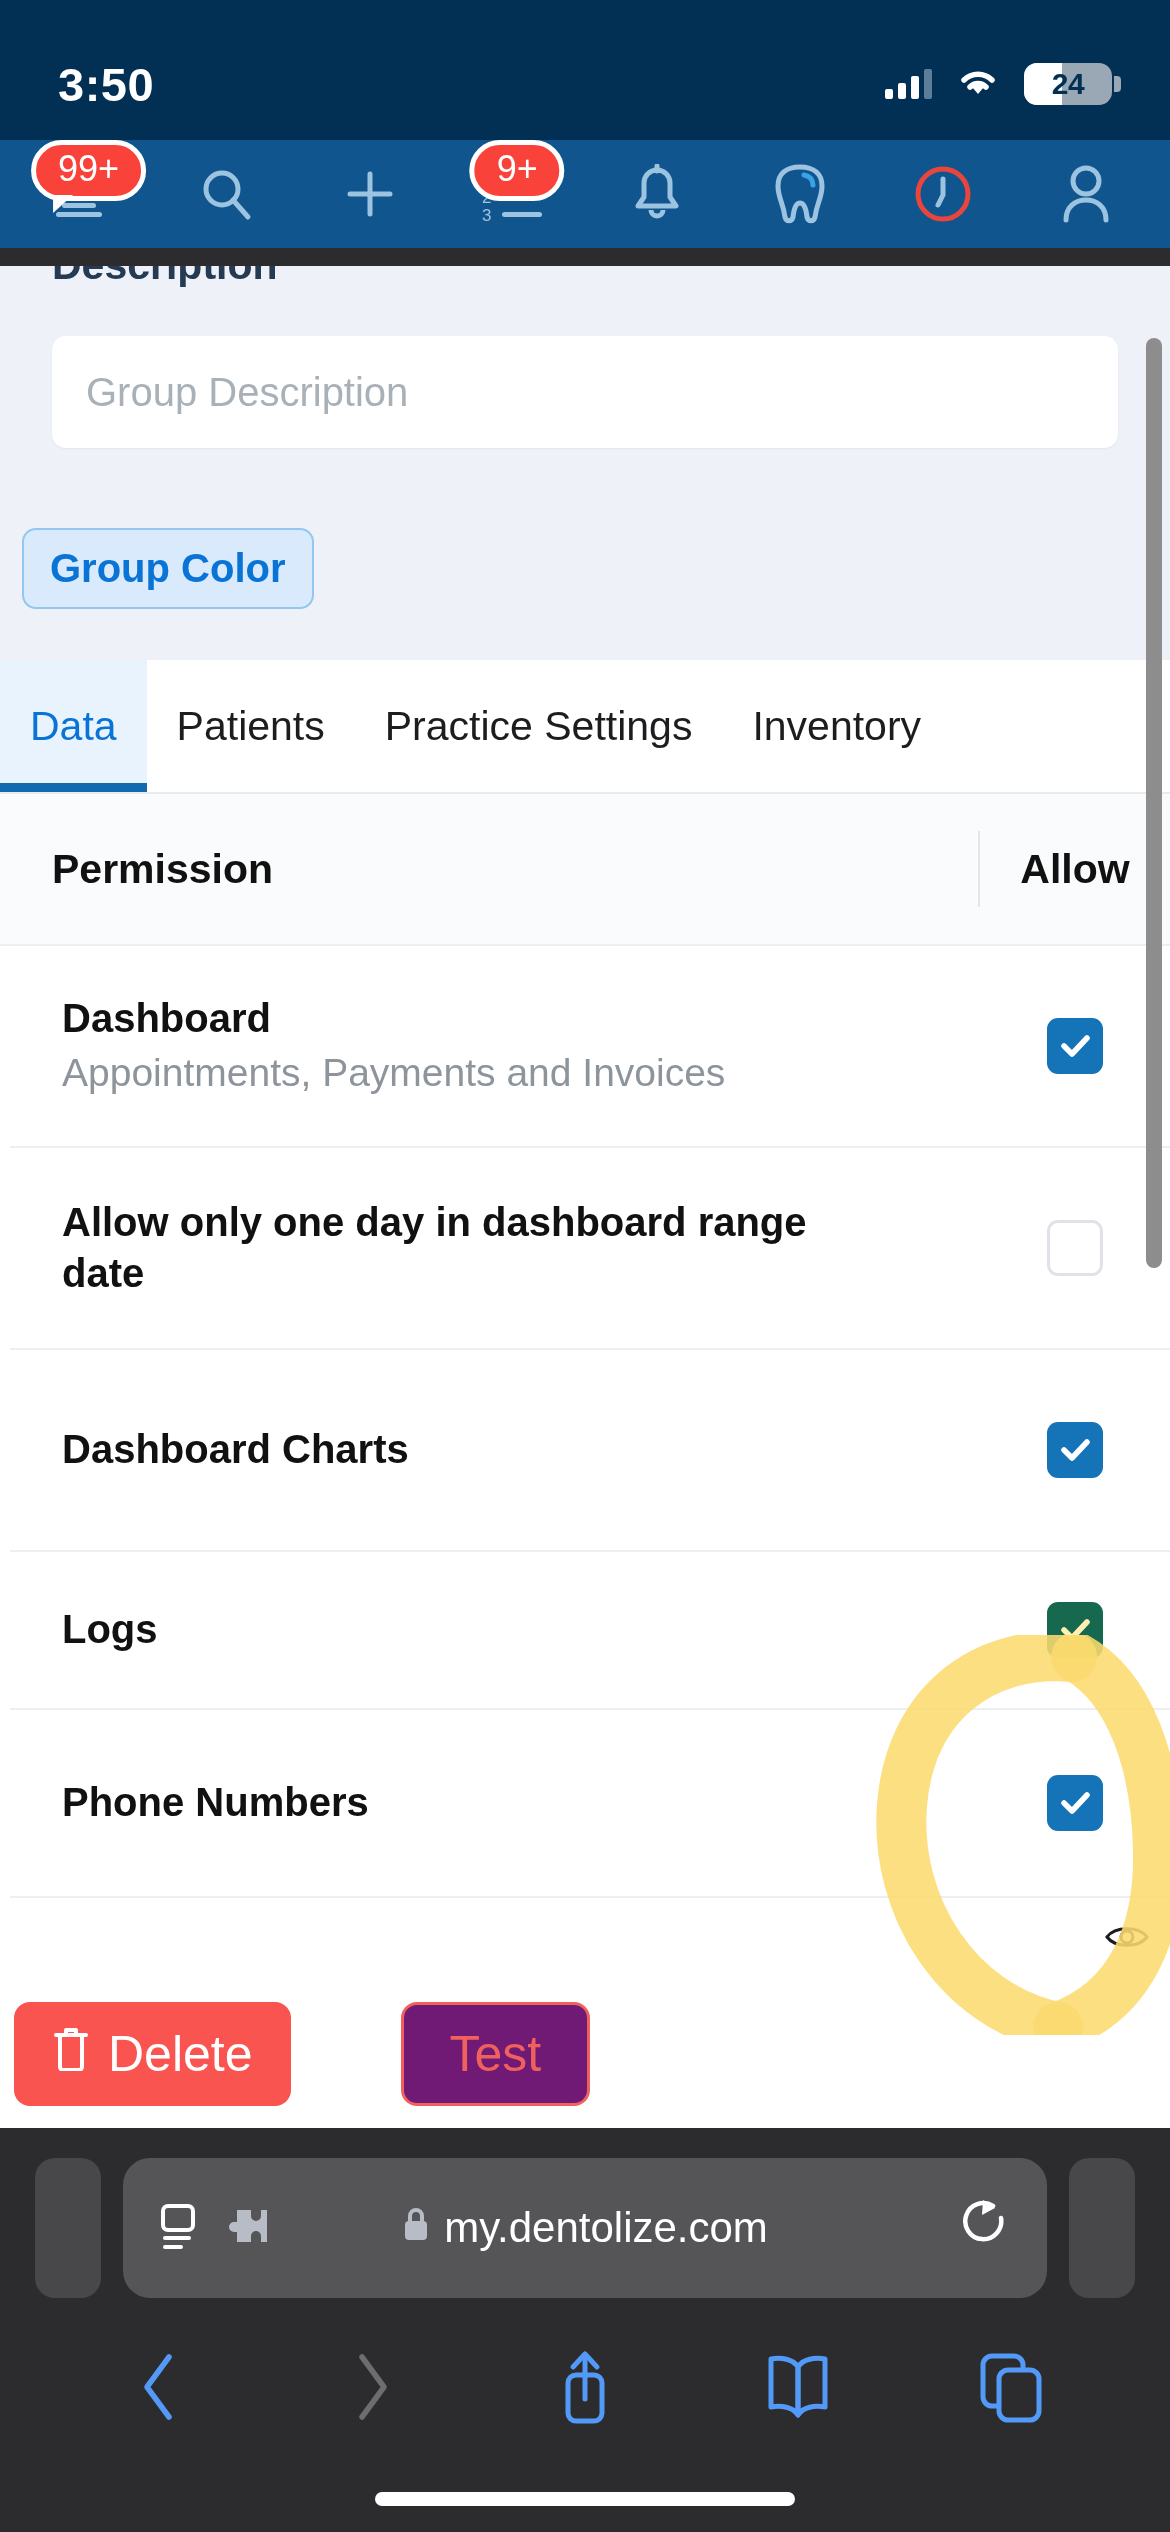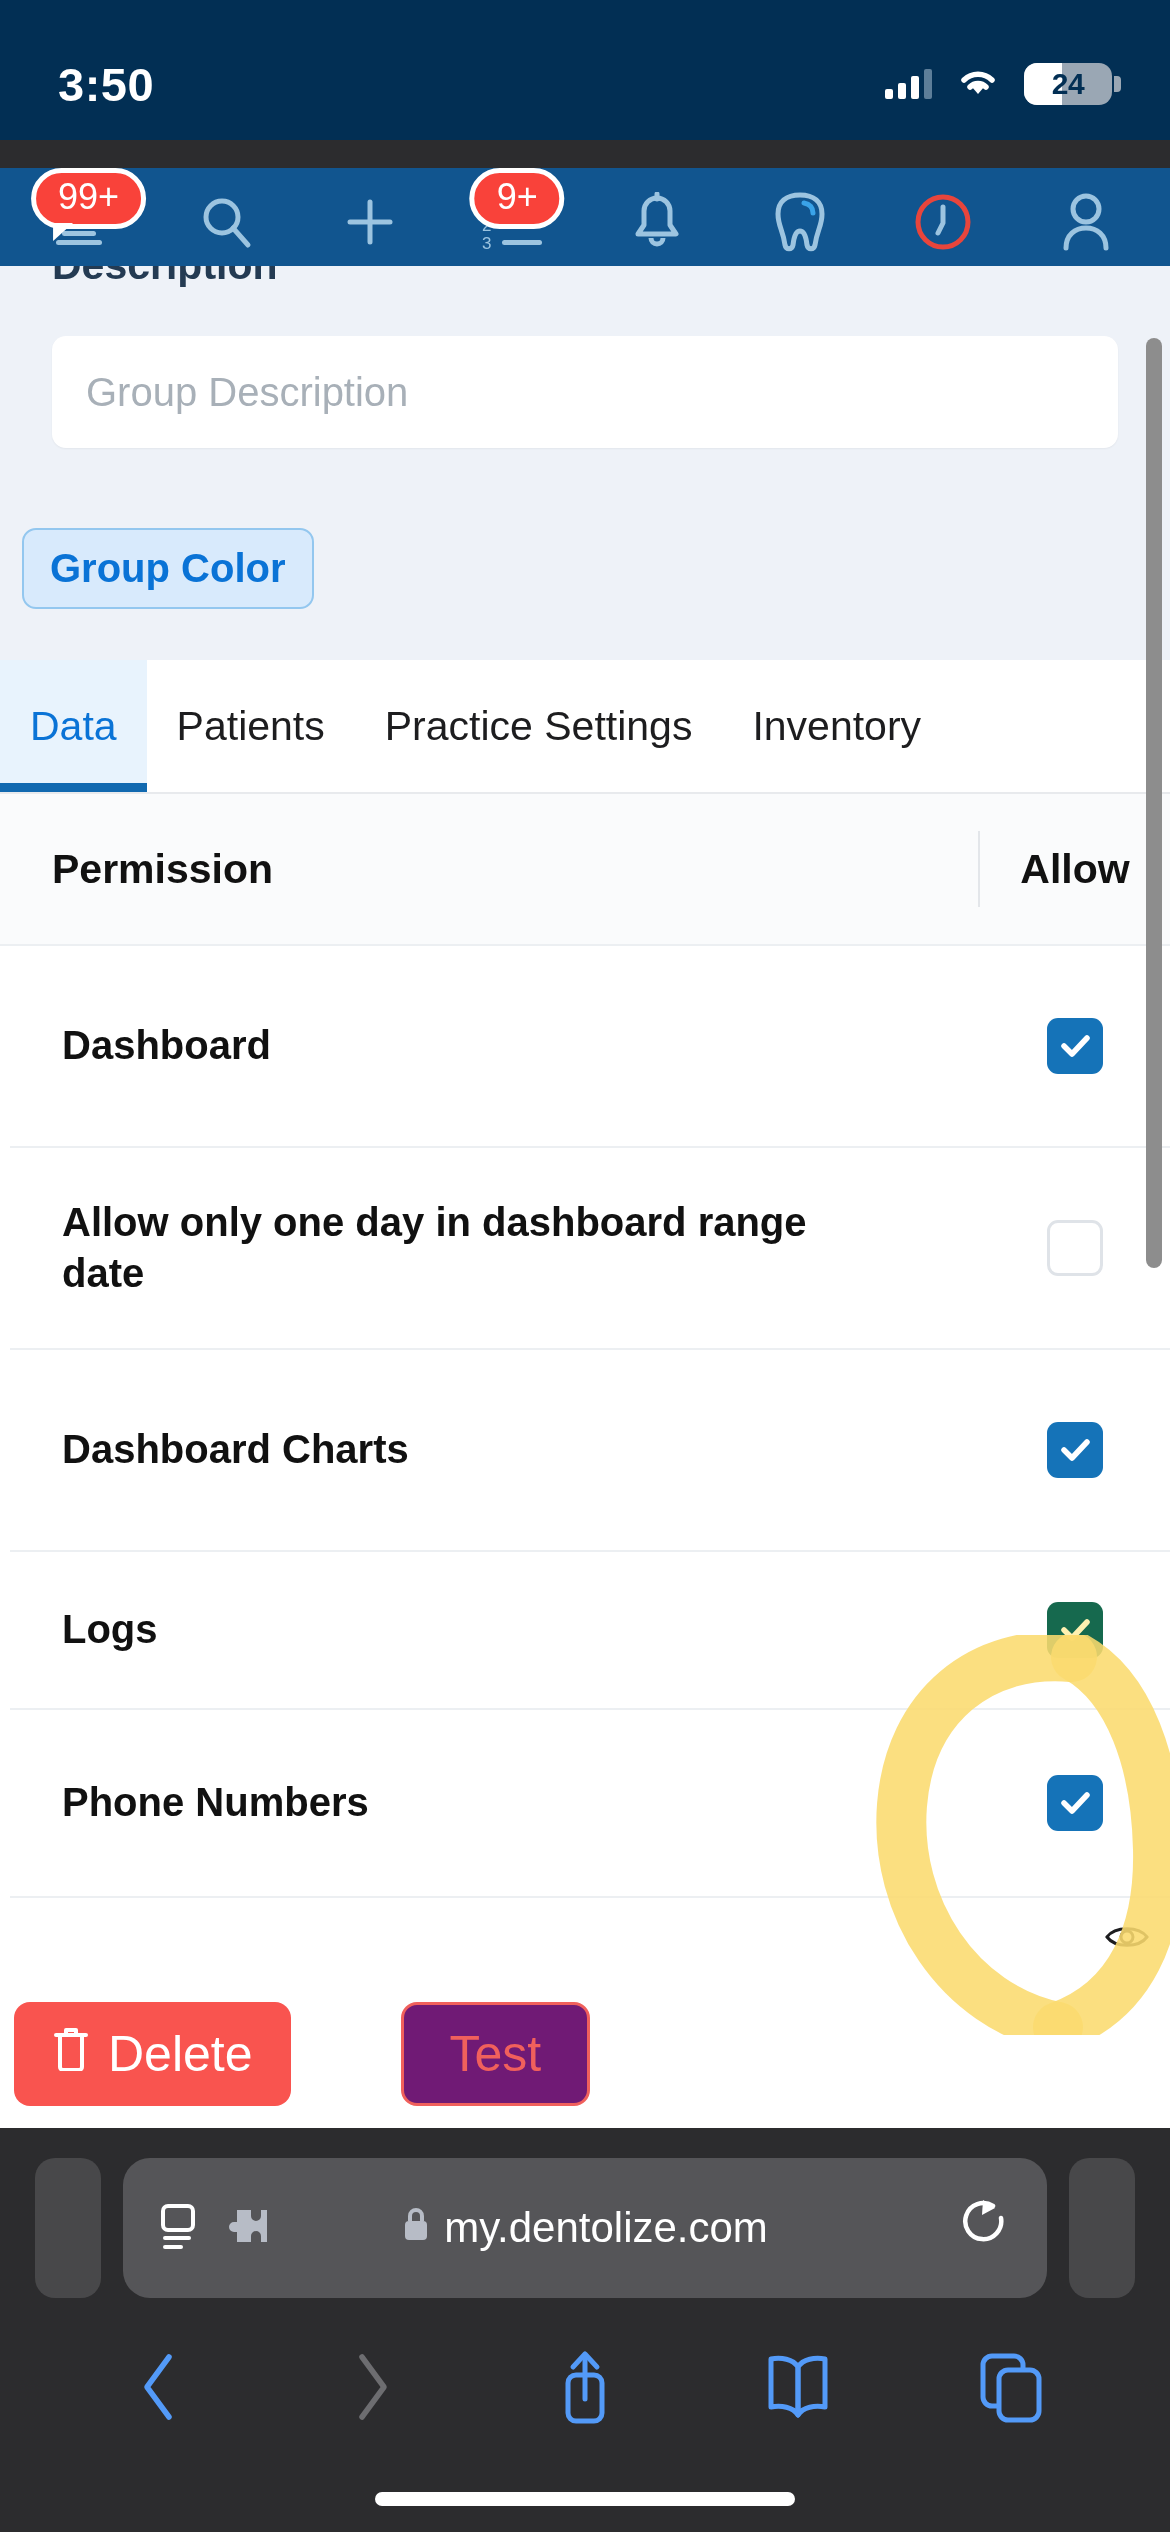--- a/index.html
+++ b/index.html
@@ -35,21 +35,20 @@
     font-size:30px; font-weight:700; color:#022f54; letter-spacing:-.5px; }
   .batt:after{ content:""; position:absolute; right:-9px; top:13px;
     width:7px; height:16px; background:#9aa7b4; border-radius:0 4px 4px 0;}
 
   
   #app-nav{
     position:absolute; top:140px; left:0; width:1170px; height:108px;
     background:#11558f;
     display:flex; align-items:center; justify-content:space-between;
     padding:0 38px;
-    margin-top:28px;
   }
   .nav-item{ position:relative; width:92px; height:92px;
     display:flex; align-items:center; justify-content:center; }
   .nav-item svg{ display:block; }
   .badge{
     position:absolute; top:-8px; left:50%; transform:translateX(-46%);
     background:#f9423a; color:#fff; border:5px solid #fff;
     border-radius:48px; font-size:36px; font-weight:500;
     padding:6px 22px 9px; line-height:1; z-index:4; white-space:nowrap;
     font-family:"Liberation Sans", sans-serif;
@@ -328,20 +327,21 @@
 
     <div id="perm-head">
       <div class="c1">Permission</div>
       <div class="divider"></div>
       <div class="c2">Allow</div>
     </div>
 
     <div class="perm-row" style="min-height:202px">
       <div class="texts">
         <div class="perm-title">Dashboard</div>
+        <div class="perm-sub">Appointments, Payments and Invoices</div>
       </div>
       <div class="perm-cell">
         <span class="cbx on">
           <svg width="38" height="38" viewBox="0 0 38 38">
               <path d="M8 19 L16 27 L31 11" fill="none" stroke="#fff" stroke-width="5.5" stroke-linecap="round" stroke-linejoin="round"></path>
             </svg>
         </span>
       </div>
     </div>
 

